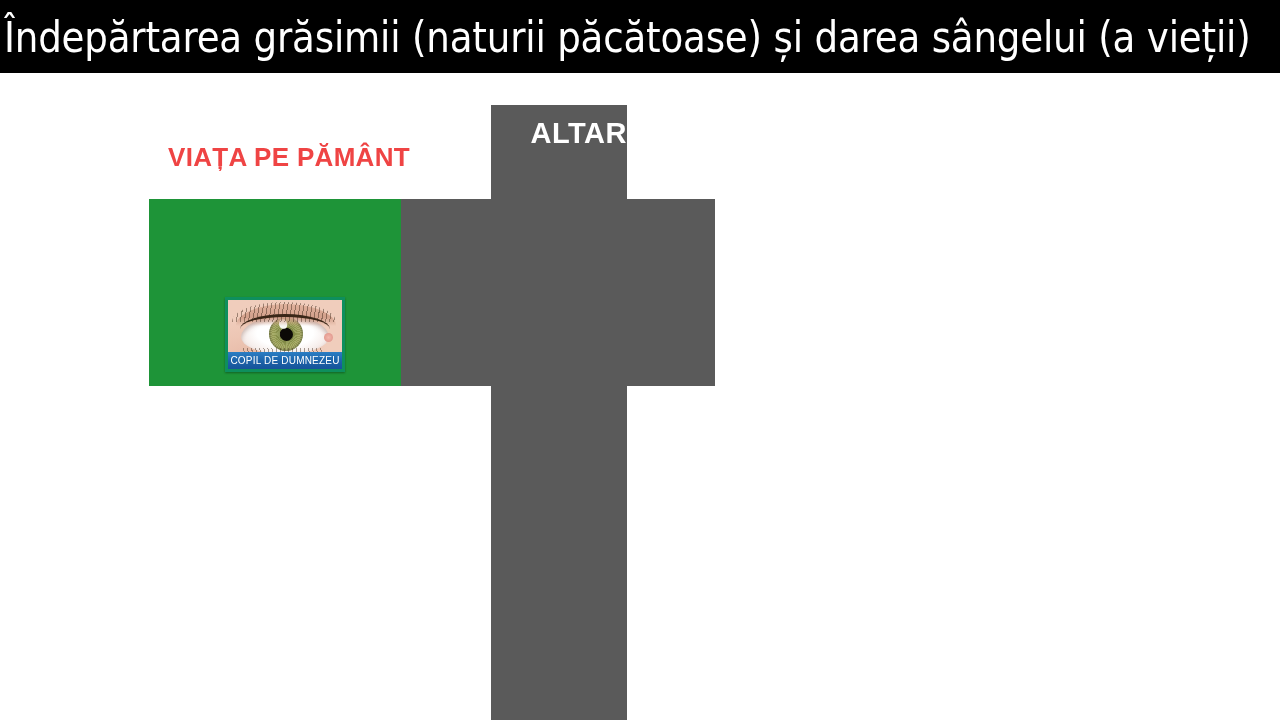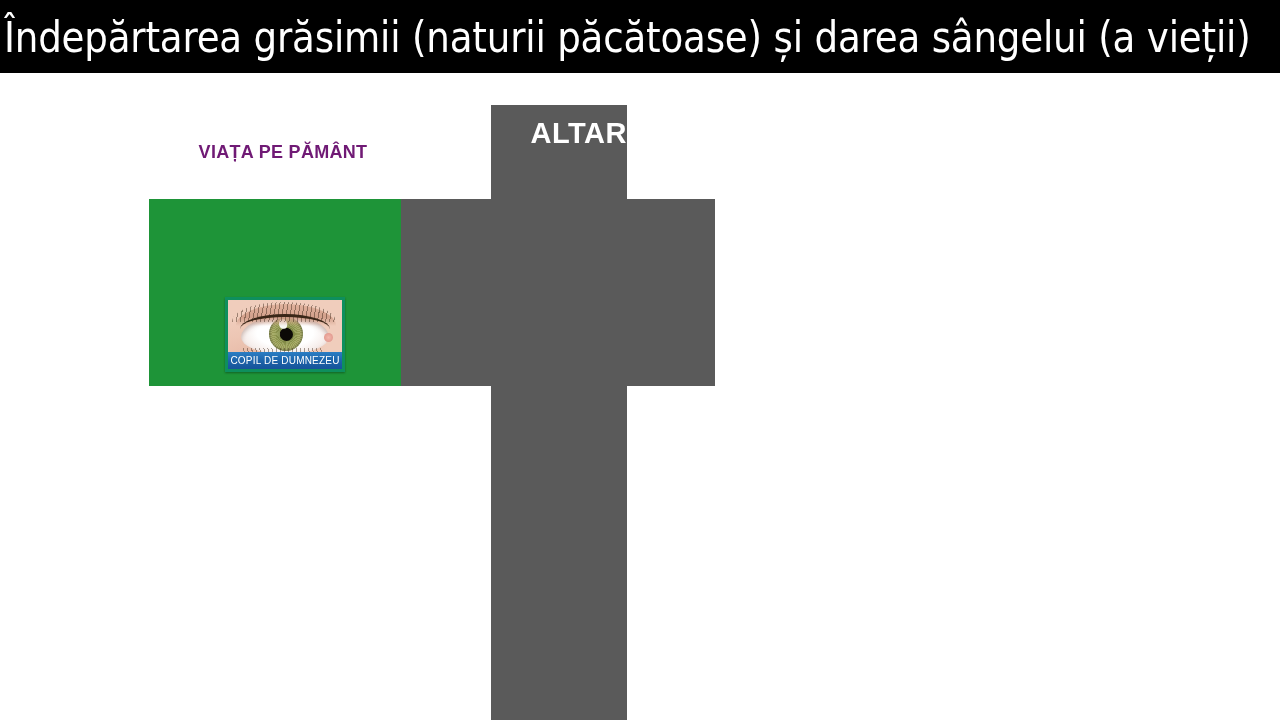--- a/index.html
+++ b/index.html
@@ -84,28 +84,28 @@
   #green-panel {
     position: absolute;
     left: 149px;
     top: 126px;  
     width: 252px;
     height: 187px;
     background: #1e9438;
   }
   #earth-life-label {
     position: absolute;
-    left: 149px;
+    left: 155px;
     top: 69px;   
     width: 268px;
     text-align: center;
-    color: #701a75;
+    color: #ef4444;
     font-family: "Liberation Sans", sans-serif;
     font-weight: bold;
-    font-size: 18px;
+    font-size: 26px;
     letter-spacing: 0.3px;
   }
 
   
   #child-of-god-card {
     position: absolute;
     left: 225px;
     top: 224px;   
     width: 120px;
     height: 75px;

